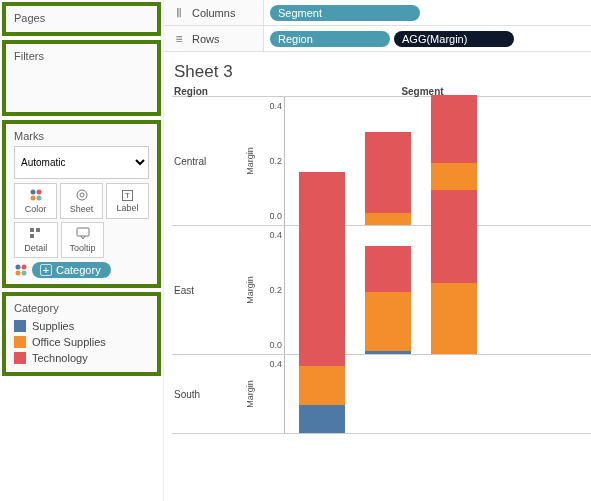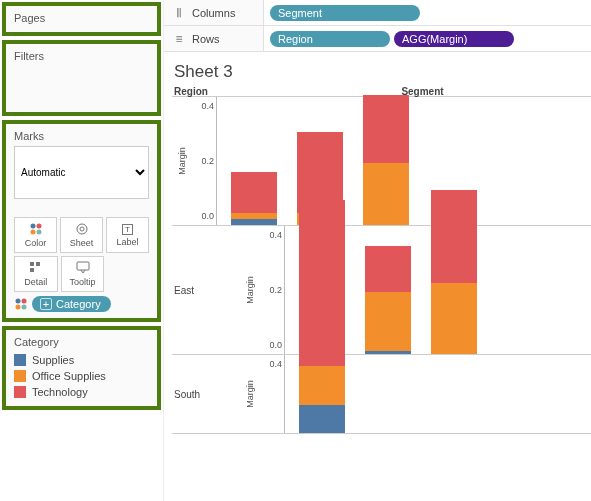--- a/index.html
+++ b/index.html
@@ -4,29 +4,29 @@
 <style>
   * { box-sizing: border-box; margin: 0; padding: 0; font-family: -apple-system, BlinkMacSystemFont, "Segoe UI", Arial, sans-serif; }
   body { width: 591px; height: 501px; background: #fff; font-size: 11px; color: #333; overflow: hidden; }
   .app { display: flex; width: 100%; height: 100%; }
   .left { width: 163px; display: flex; flex-direction: column; gap: 4px; padding: 2px; }
   .card { border: 4px solid #4d7c0f; background: #fafafa; padding: 6px 8px; }
   .card-title { font-size: 11px; color: #555; margin-bottom: 4px; }
   .pages { height: 34px; }
   .filters { height: 76px; }
   .marks { }
-  .marks select { width: 100%; font-size: 10px; padding: 19px 2px; border: 1px solid #ccc; background: #fff; margin-bottom: 18px; }
+  .marks select { width: 100%; font-size: 10px; padding: 9px 2px; border: 1px solid #ccc; background: #fff; margin-bottom: 4px; }
   .marks-row { display: flex; gap: 3px; margin-bottom: 3px; }
   .mark-btn { flex: 1; border: 1px solid #d0d0d0; background: #fff; height: 36px; display: flex; flex-direction: column; align-items: center; justify-content: center; gap: 2px; font-size: 9px; color: #555; cursor: pointer; }
   .mark-btn svg, .mark-btn .glyph { display: block; }
   .pill-row { display: flex; align-items: center; gap: 4px; margin-top: 4px; }
   .dots-icon { width: 14px; height: 14px; }
   .pill { border-radius: 10px; padding: 2px 10px 2px 8px; font-size: 11px; color: #fff; display: inline-flex; align-items: center; gap: 4px; }
   .pill-teal { background: #4b9bb0; }
-  .pill-green { background: #4c1d95; }
+  .pill-green { background: #0f172a; }
   .pill-cat { background: #4b9bb0; }
   .plus { font-size: 11px; border:1px solid rgba(255,255,255,0.7); width:12px; height:12px; line-height:10px; text-align:center; border-radius:2px; }
   .legend-items { margin-top: 4px; }
   .legend-item { display: flex; align-items: center; gap: 6px; font-size: 11px; color: #444; padding: 2px 0; }
   .swatch { width: 12px; height: 12px; }
   .right { flex: 1; display: flex; flex-direction: column; border-left: 1px solid #eee; }
   .shelf { display: flex; align-items: center; border-bottom: 1px solid #e0e0e0; height: 26px; }
   .shelf-label { width: 100px; display: flex; align-items: center; gap: 6px; padding: 0 8px; background: #fafafa; border-right: 1px solid #e0e0e0; height: 100%; font-size: 11px; color: #444; }
   .shelf-pills { display: flex; align-items: center; gap: 4px; padding: 0 6px; }
   .sheet-area { flex: 1; padding: 8px 0 0 8px; overflow: hidden; }
@@ -158,20 +158,21 @@
         </div>
     </div>
     <div class="sheet-area">
       <div class="sheet-title">Sheet 3</div>
       <div class="grid-head">
         <div class="region-head" style="margin-left:2px">Region</div>
         <div class="seg-head">Segment</div>
       </div>
       <div class="rows" id="chart-rows">
           <div class="r" style="height: 130px;">
+            <div class="r-label">Central</div>
             <div class="y-axis">
               <div class="y-title">Margin</div>
               <div class="y-ticks">
                 <span>0.4</span>
                 <span>0.2</span>
                 <span>0.0</span>
               </div>
             </div>
             <div class="chart">
               <div class="bar">

